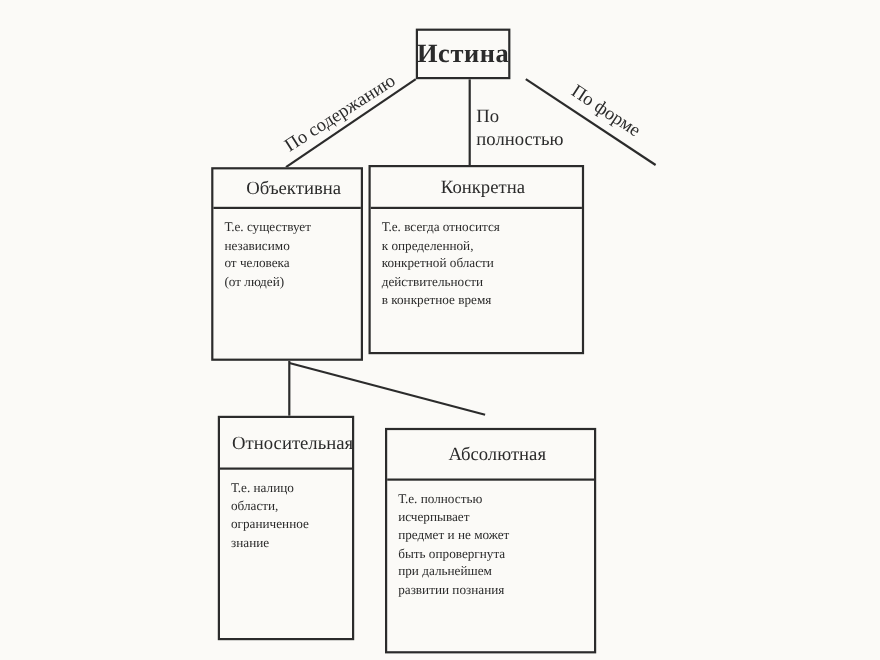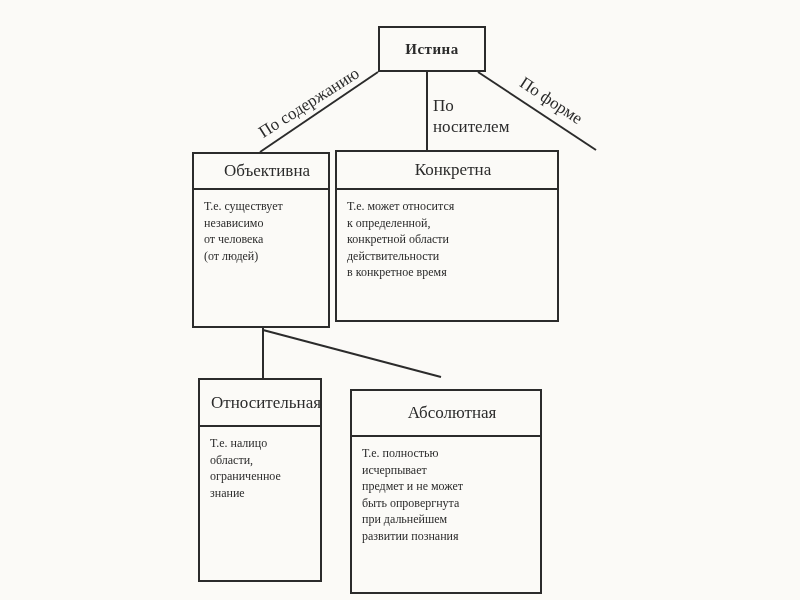--- a/index.html
+++ b/index.html
@@ -26,41 +26,41 @@
     width: 800px;
     height: 600px;
   }
   .box {
     position: absolute;
     border: 2px solid var(--ink, #2b2b2b);
     background: var(--paper, #fbfaf7);
     box-sizing: border-box;
   }
   .root-box {
-    left: 378px; top: 26px; width: 108px; height: 46px;
+    left: 378px; top: 26px; width: 86px; height: 46px;
     display: flex; align-items: center; justify-content: center;
-    font-weight: bold; font-size: 15px; letter-spacing: 0.5px;
+    font-weight: bold; font-size: 24px; letter-spacing: 0.5px;
   }
   .node .title {
     border-bottom: 2px solid var(--ink, #2b2b2b);
     display: flex; align-items: center; justify-content: center;
     font-size: 17px;
     box-sizing: border-box;
     padding-left: 12px;
   }
   .node .body {
     padding: 8px 10px;
     font-size: 12px;
     line-height: 1.38;
     white-space: pre-line;
   }
   
   .box.objective    { left: 192px; top: 152px; width: 138px; height: 176px; }
   .box.objective .title   { height: 36px; }
-  .box.concrete     { left: 335px; top: 150px; width: 224px; height: 172px; }
+  .box.concrete     { left: 335px; top: 150px; width: 196px; height: 172px; }
   .box.concrete .title    { height: 38px; }
   .box.subjective   { left: 543px; top: 150px; width: 162px; height: 170px; }
   .box.subjective .title  { height: 36px; }
   
   .box.relative     { left: 198px; top: 378px; width: 124px; height: 204px; }
   .box.relative .title    { height: 47px; }
   .box.absolute     { left: 350px; top: 377px; width: 192px; height: 205px; margin-top: 12px; }
   .box.absolute .title    { height: 46px; }
   
   .branch-label {
@@ -101,34 +101,34 @@
     <line x1="263" y1="328" x2="263" y2="378" stroke="#2b2b2b" stroke-width="2"></line>
     <line x1="263" y1="330" x2="441" y2="377" stroke="#2b2b2b" stroke-width="2"></line>
   </svg>
 
   <div class="box root-box">
     <span>Истина</span>
   </div>
 
   <div class="branch-label left">По содержанию</div>
   <div class="branch-label middle">По
-носителем</div>
+полностью</div>
   <div class="branch-label right">По форме</div>
 
   <div class="box node objective">
     <div class="title">Объективна</div>
     <div class="body">Т.е. существует
 независимо
 от человека
 (от людей)</div>
   </div>
 
   <div class="box node concrete">
     <div class="title">Конкретна</div>
-    <div class="body">Т.е. может относится
+    <div class="body">Т.е. всегда относится
 к определенной,
 конкретной области
 действительности
 в конкретное время</div>
   </div>
 
 
   <div class="box node relative">
     <div class="title">Относительная</div>
     <div class="body">Т.е. налицо

